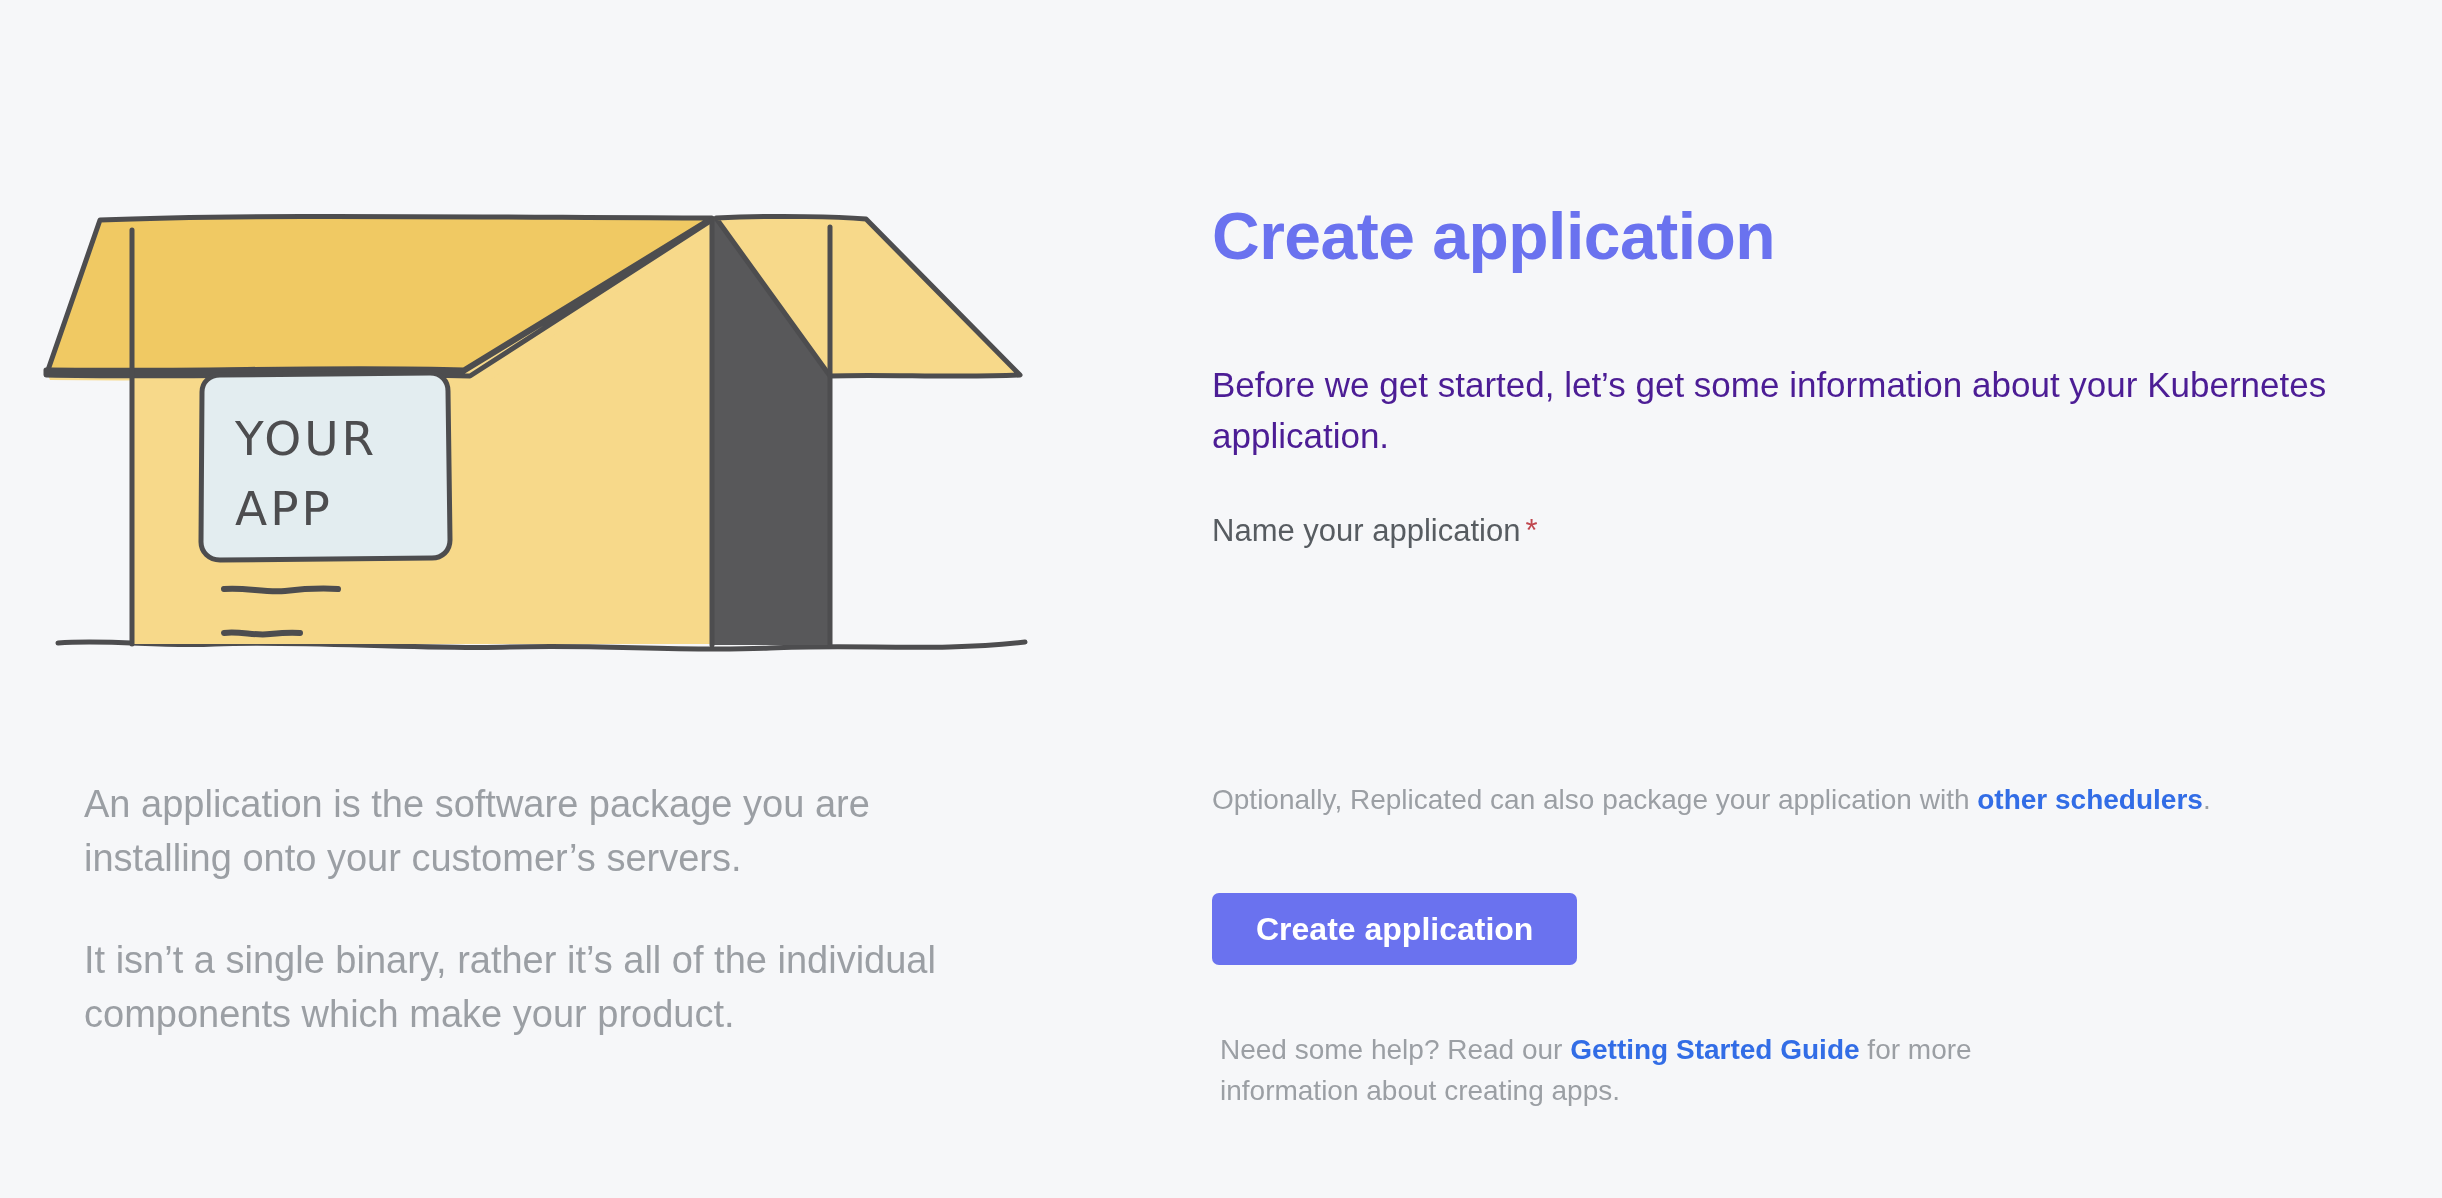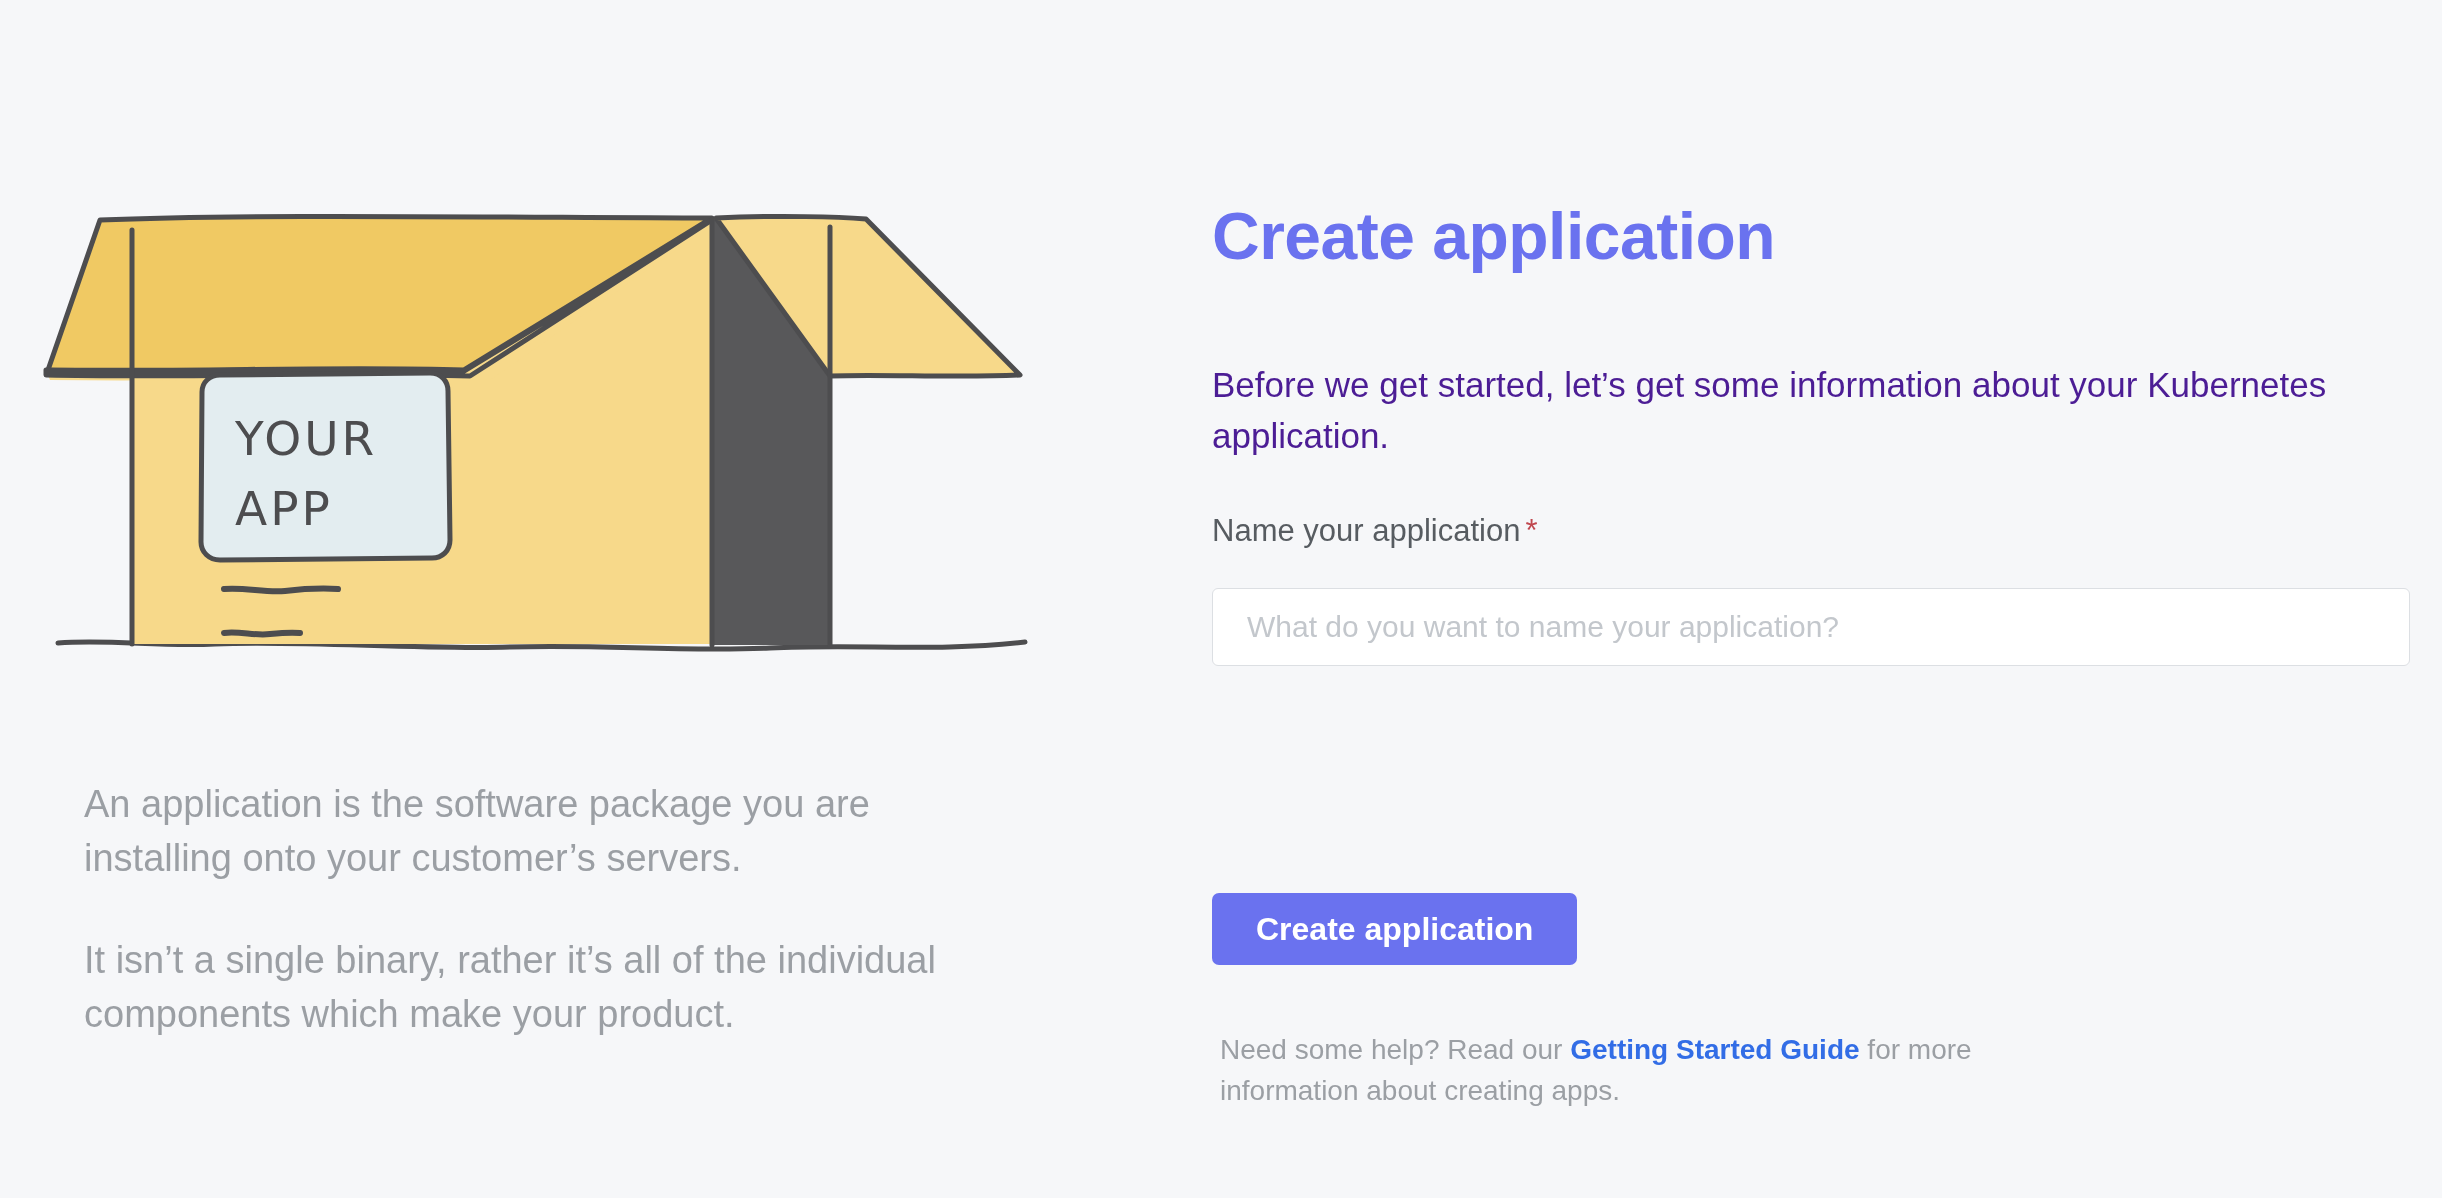--- a/index.html
+++ b/index.html
@@ -227,22 +227,24 @@
   <div class="right-col">
 
     <h1 class="page-title">Create application</h1>
 
     <p class="page-subtitle">Before we get started, let’s get some information about your Kubernetes application.</p>
 
     <div class="field-label">
       <span>Name your application</span><span class="required-star">*</span>
     </div>
 
-    <input class="name-input" type="text" placeholder="What do you want to name your application?" style="">
-
+
+    <div class="optional-note">
+      <span>Optionally, Replicated can also package your application with </span><a class="inline-link" href="#">other schedulers</a><span>.</span>
+    </div>
 
     <button class="create-btn">Create application</button>
 
     <div class="help-block">
       <span>Need some help? Read our </span><a class="inline-link" href="#">Getting Started Guide</a><span> for more information about creating apps.</span>
     </div>
   </div>
 
 </div>
 

